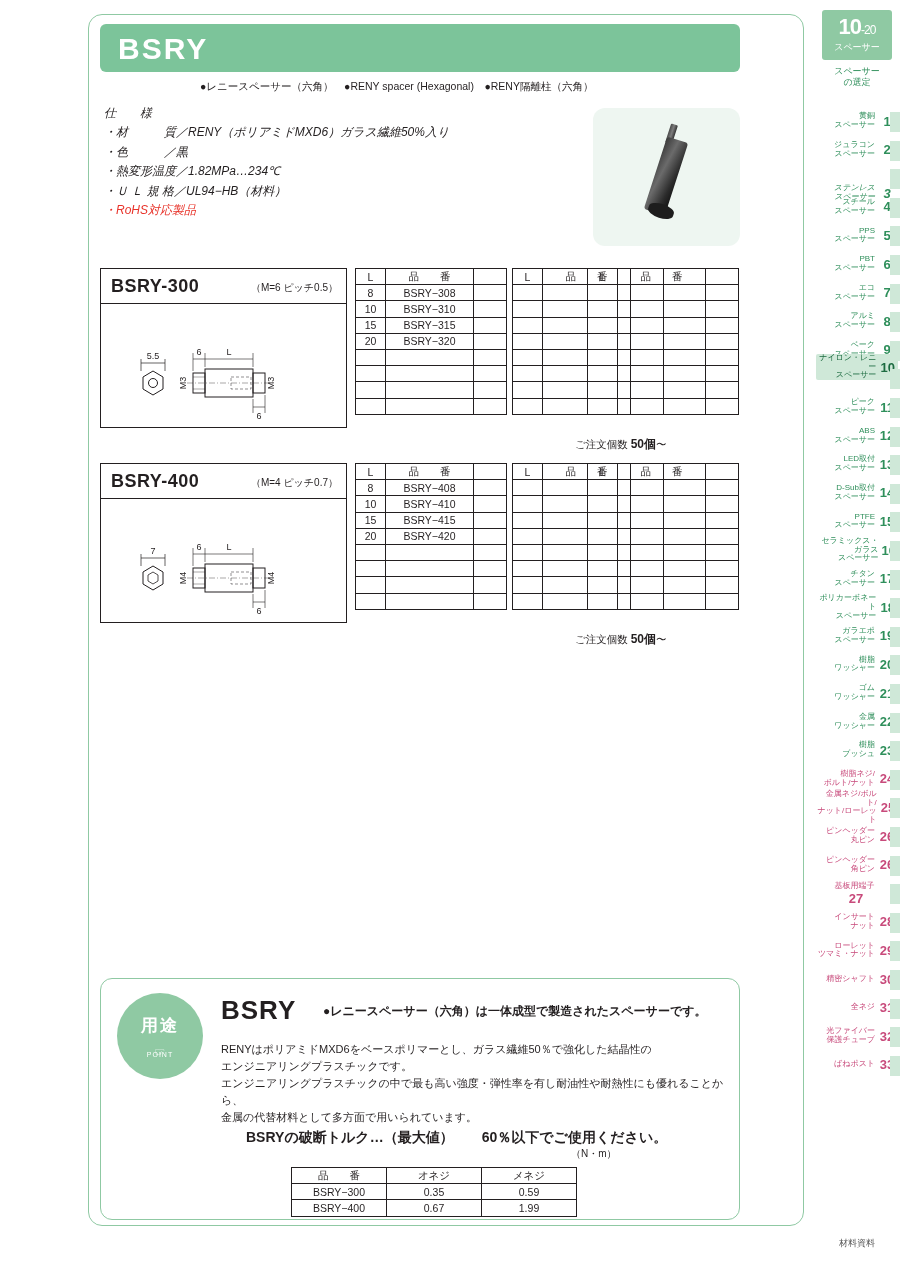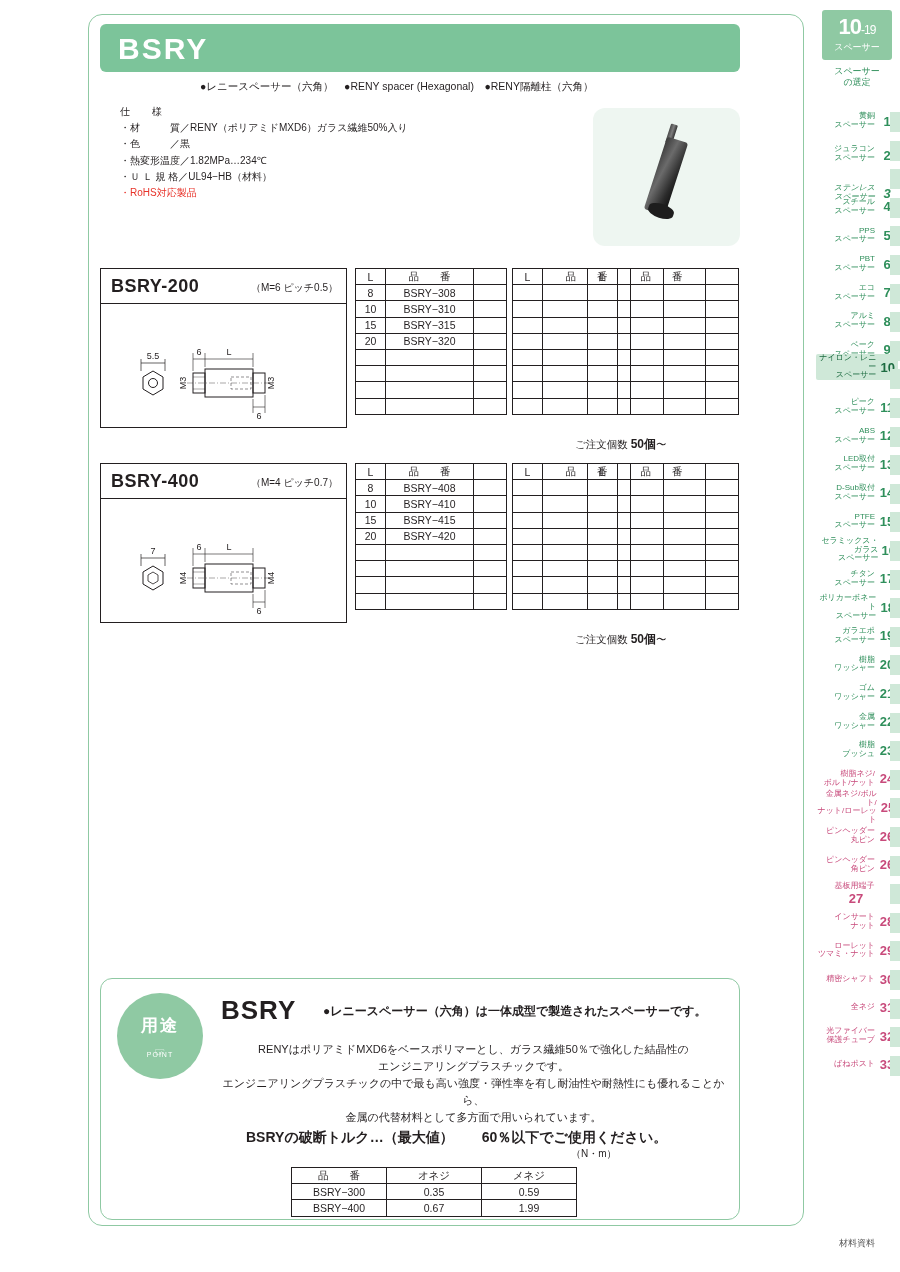--- a/index.html
+++ b/index.html
@@ -70,21 +70,21 @@
   }
   .title-band .t {
     color:#fff; font-size: 30px; font-weight: bold; letter-spacing: 2px;
     padding: 8px 0 0 18px;
   }
   .subtitle {
     position:absolute; left: 200px; top: 80px; font-size: 10.5px; color:#231f20;
   }
 
   
-  .spec { position:absolute; left: 120px; top: 104px; width: 430px; line-height: 1.62; font-size: 10px;}
+  .spec { position:absolute; left: 104px; top: 104px; width: 430px; line-height: 1.62; font-size: 12px; font-style: italic;}
   .spec .head { letter-spacing: 6px; }
   .spec .rohs { color:#e8332a; }
 
   
   .photo {
     position:absolute; left: 593px; top: 108px; width: 147px; height: 138px;
     background: #eef6f1; border-radius: 12px;
   }
   .photo .body {
     position:absolute; left: 62px; top: 30px; width: 22px; height: 76px;
@@ -136,21 +136,21 @@
   .use-badge {
     position:absolute; left: 16px; top: 14px; width: 86px; height: 86px;
     border-radius: 50%; background: #8fc9a3; color:#fff;
     display:flex; flex-direction:column; align-items:center; justify-content:center;
   }
   .use-badge .t1 { font-size: 17px; font-weight:bold; letter-spacing:2px; }
   .use-badge .t2 { font-size: 7px; letter-spacing:1px; margin-top:14px; }
   .use-badge .hand { position:absolute; bottom: 20px; font-size: 12px; }
   .use-title { position:absolute; left: 120px; top: 16px; font-size: 26px; font-weight:bold; letter-spacing:1px;}
   .use-title-sub { position:absolute; left: 222px; top: 24px; font-size: 12px; font-weight:bold; }
-  .use-body { position:absolute; left: 120px; top: 62px; width: 505px; font-size: 11px; line-height:1.55;text-align:center; }
+  .use-body { position:absolute; left: 120px; top: 62px; width: 505px; font-size: 11px; line-height:1.55; }
   .torque { position:absolute; left: 145px; top: 150px; font-size: 14px; font-weight:bold; }
   .torque .unit { position:absolute; left: 325px; top: 18px; font-size: 10px; font-weight: normal;}
   .torque-tbl { position:absolute; left: 190px; top: 188px; }
   .torque-tbl td { width: 95px; height: 17px; }
 </style>
 </head>
 <body>
 
 <div id="page">
 
@@ -171,21 +171,21 @@
   </div>
 
   <div class="photo">
     <div class="stud"></div>
     <div class="body"></div>
     <div class="cap"></div>
   </div>
 
   <div class="part-block" style="top:268px; height:160px;">
     <div class="pb-left">
-      <div class="name">BSRY-200</div>
+      <div class="name">BSRY-300</div>
       <div class="pitch">（M=6 ピッチ0.5）</div>
       <div class="divider"></div>
 
       <svg class="dwg" viewBox="0 0 247 120">
 
         <polygon points="42,70 52,64 62,70 62,82 52,88 42,82" fill="none" stroke="#231f20" stroke-width="1"></polygon>
         <circle cx="52" cy="76" r="4.5" fill="none" stroke="#231f20" stroke-width="1"></circle>
 
         <line x1="40" y1="52" x2="40" y2="64" stroke="#231f20" stroke-width="0.7"></line>
         <line x1="64" y1="52" x2="64" y2="64" stroke="#231f20" stroke-width="0.7"></line>
@@ -618,33 +618,33 @@
         </tr>
       </tbody>
         </table>
     </div>
   </div>
 </div>
 
 <div id="side-rail">
   <div class="rail-inner">
     <div class="page-chip">
-      <div class="num"><span>10</span><small>-19</small></div>
+      <div class="num"><span>10</span><small>-20</small></div>
       <div class="cat">スペーサー</div>
     </div>
     <div class="rail-top-label" style="white-space:pre-line">スペーサー
 の選定</div>
     <div id="rail-items">
         <div class="rail-item" style="top: 108px;">
           <span class="lbl">黄銅
 スペーサー</span>
           <span class="no">1</span>
         </div>
         <div class="rail-tab" style="top: 112px;"></div>
-        <div class="rail-item" style="top: 136.6px; align-items: flex-end;">
+        <div class="rail-item" style="top: 136.6px;">
           <span class="lbl">ジュラコン
 スペーサー</span>
           <span class="no">2</span>
         </div>
         <div class="rail-tab" style="top: 140.6px;"></div>
         <div class="rail-item" style="top: 180px; font-style: italic;">
           <span class="lbl">ステンレス
 スペーサー</span>
           <span class="no">3</span>
         </div>

